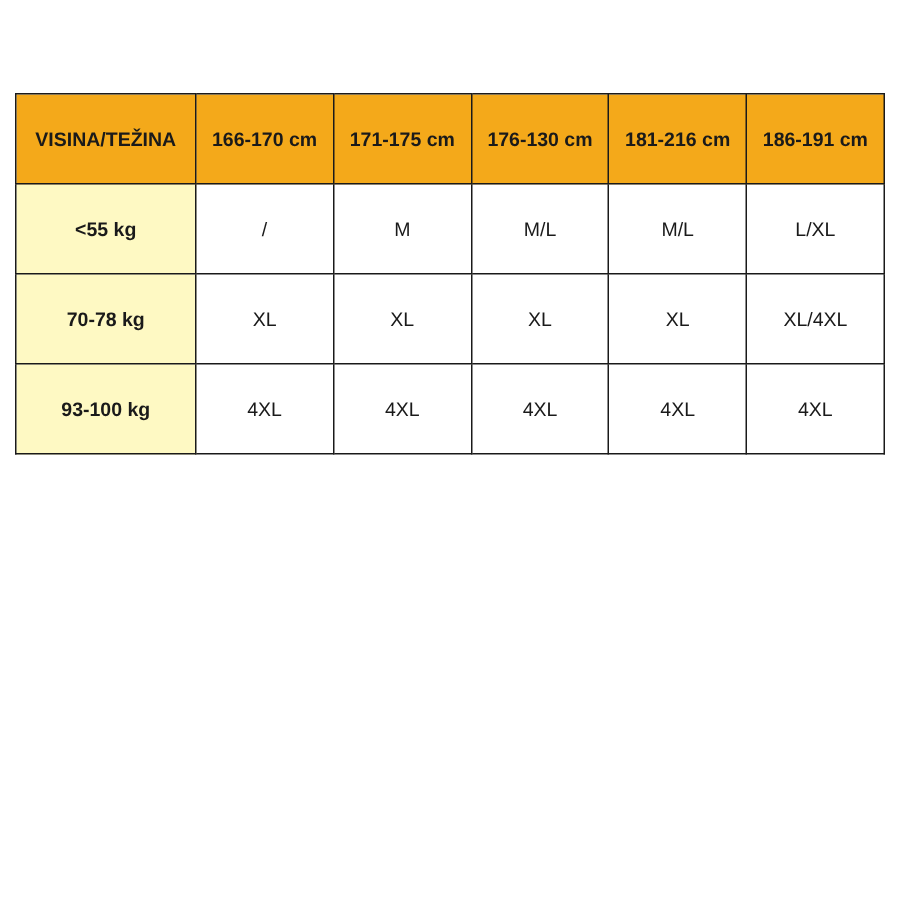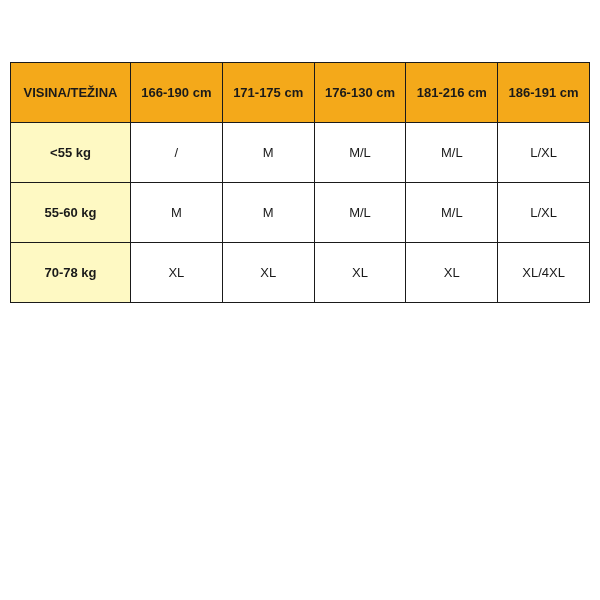--- a/index.html
+++ b/index.html
@@ -65,46 +65,46 @@
         <col class="first-col">
         <col>
           <col>
           <col>
           <col>
           <col>
       </colgroup>
       <tbody>
         <tr>
           <td class="header-cell">VISINA/TEŽINA</td>
-          <td class="header-cell">166-190 cm</td>
+          <td class="header-cell">166-170 cm</td>
           <td class="header-cell">171-175 cm</td>
           <td class="header-cell">176-130 cm</td>
           <td class="header-cell">181-216 cm</td>
           <td class="header-cell">186-191 cm</td>
         </tr>
         <tr>
           <td class="row-head">&lt;55 kg</td>
           <td class="data-cell">/</td>
           <td class="data-cell">M</td>
           <td class="data-cell">M/L</td>
           <td class="data-cell">M/L</td>
           <td class="data-cell">L/XL</td>
         </tr>
         <tr>
-          <td class="row-head">55-60 kg</td>
-          <td class="data-cell">M</td>
-          <td class="data-cell">M</td>
-          <td class="data-cell">M/L</td>
-          <td class="data-cell">M/L</td>
-          <td class="data-cell">L/XL</td>
-        </tr>
-        <tr>
           <td class="row-head">70-78 kg</td>
           <td class="data-cell">XL</td>
           <td class="data-cell">XL</td>
           <td class="data-cell">XL</td>
           <td class="data-cell">XL</td>
           <td class="data-cell">XL/4XL</td>
         </tr>
+        <tr>
+          <td class="row-head">93-100 kg</td>
+          <td class="data-cell">4XL</td>
+          <td class="data-cell">4XL</td>
+          <td class="data-cell">4XL</td>
+          <td class="data-cell">4XL</td>
+          <td class="data-cell">4XL</td>
+        </tr>
       </tbody>
     </table>
   </div>
 </div>
 
 </body></html>

